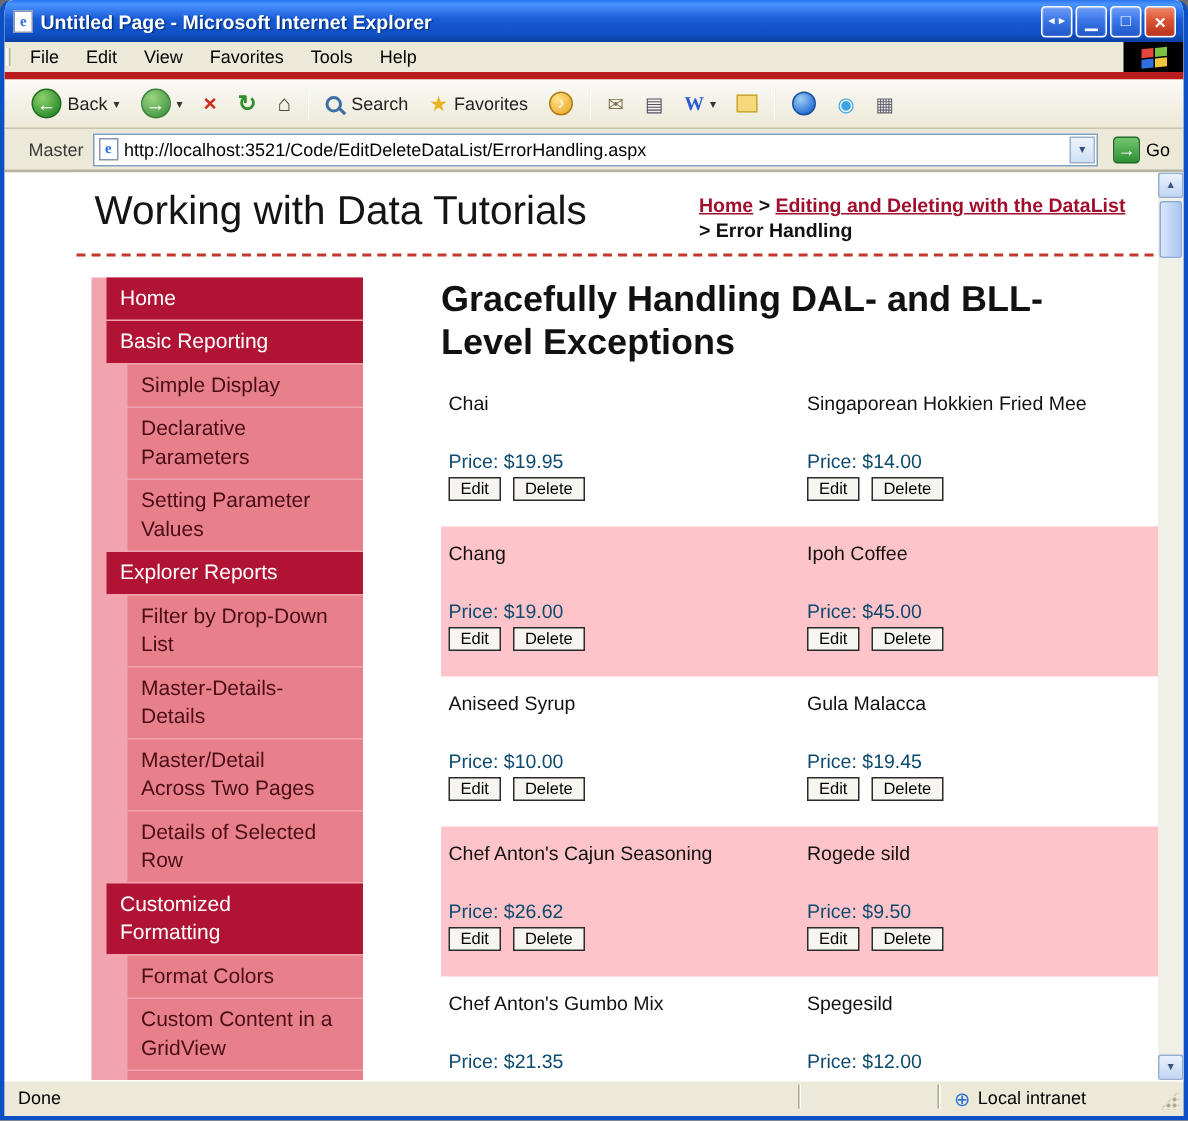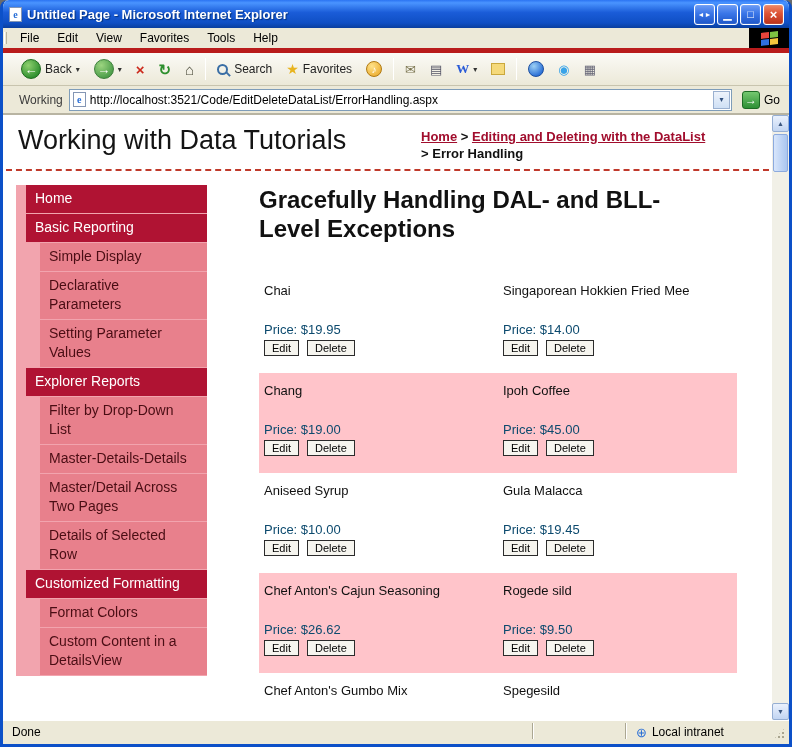--- a/index.html
+++ b/index.html
@@ -71,41 +71,41 @@
   .address-field { flex:1; height:22px; background:#fff; border:1px solid #7f9db9; display:flex; align-items:center;
                    padding:0 1px 0 3px; gap:4px; }
   .address-input { flex:1; border:none; outline:none; font-family:"Liberation Sans",sans-serif; font-size:12px; color:#000; }
   .address-dd { width:17px; height:18px; background:linear-gradient(#eef3fb,#cfe0f5); border:1px solid #9ab0d0;
                 font-size:8px; color:#31507e; display:flex; align-items:center; justify-content:center; cursor:pointer; }
   .go-button { display:flex; align-items:center; gap:4px; font-size:12px; padding:1px 4px; cursor:pointer; }
   .go-icon { width:18px; height:18px; border-radius:3px; border:1px solid #1d6b24; color:#fff; font-weight:bold;
              background:linear-gradient(#74c76f,#2e8f35); display:flex; align-items:center; justify-content:center; font-size:12px; }
 
   
-  .viewport { flex:1; display:flex; background:#fff; overflow:hidden; }
+  .viewport { flex:1; display:flex; background:#fff; overflow:hidden;padding-left:45px; }
   .page { width:769px; overflow:hidden; position:relative; background:#fff; }
 
   .page-header { position:relative; height:56px; border-bottom:2px dashed #c0392b; margin:0 3px; }
   .site-title { position:absolute; left:12px; top:10px; font-size:27px; color:#141414; white-space:nowrap; }
   .breadcrumb { position:absolute; left:415px; top:13px; width:345px; font-size:13px; font-weight:bold;
                 line-height:17px; color:#111; }
   .breadcrumb a { color:#a10d2d; text-decoration:underline; cursor:pointer; }
   .bc-line2 { display:block; }
 
   .page-body { display:flex; align-items:flex-start; padding:14px 0 0 13px; }
 
   
   .sidebar { width:191px; background:#f2a4ae; align-self:flex-start; }
   .side-item { font-size:14px; line-height:19px; padding:4px 20px 5px 9px; margin-bottom:1px; cursor:pointer; }
   .side-item.l1 { margin-left:10px; background:#b01333; color:#fff; }
   .side-item.l2 { margin-left:24px; background:#e8808c; color:#4a0d14; }
 
   
   .main { margin-left:52px; width:478px; }
-  .main-heading { font-size:24px; font-weight:bold; color:#111; line-height:29px; margin:0 0 30px; width:462px; }
+  .main-heading { font-size:24px; font-weight:bold; color:#111; line-height:29px; margin:0 0 8px; width:462px; }
   .grid-row { display:flex; height:100px; }
   .grid-row.alt { background:#ffc4ca; }
   .cell { width:239px; padding:10px 6px 0 5px; }
   .pname { font-weight:normal; font-size:13px; color:#111; margin-bottom:24px; }
   .pprice { font-size:13px; color:#0c4a6e; margin-bottom:3px; }
   .pbtns { display:flex; gap:8px; }
   .pbtns button { font-family:"Liberation Sans",sans-serif; font-size:11px; color:#000; padding:1px 7px;
                   background:#f6f5ef; border:1px solid #2b2b2b; cursor:pointer; }
 
   
@@ -217,21 +217,21 @@
     <span class="tool-btn">
       <span class="gl msn-gl">◉</span>
     </span>
     <span class="tool-btn">
       <span class="gl grid-gl">▦</span>
     </span>
   </div>
 
   <div class="addressbar">
     <span class="grip-v"></span>
-    <span class="address-label">Working</span>
+    <span class="address-label">Master</span>
     <span class="address-field">
       <span class="doc-icon">e</span>
       <input class="address-input" type="text" value="http://localhost:3521/Code/EditDeleteDataList/ErrorHandling.aspx" style="">
       <span class="address-dd">▾</span>
     </span>
     <span class="go-button">
       <span class="go-icon">→</span>
       <span>Go</span>
     </span>
   </div>
@@ -260,20 +260,21 @@
           <div class="side-item l2">Simple Display</div>
           <div class="side-item l2">Declarative Parameters</div>
           <div class="side-item l2">Setting Parameter Values</div>
           <div class="side-item l1">Explorer Reports</div>
           <div class="side-item l2">Filter by Drop-Down List</div>
           <div class="side-item l2">Master-Details-Details</div>
           <div class="side-item l2">Master/Detail Across Two Pages</div>
           <div class="side-item l2">Details of Selected Row</div>
           <div class="side-item l1">Customized Formatting</div>
           <div class="side-item l2">Format Colors</div>
+          <div class="side-item l2">Custom Content in a GridView</div>
           <div class="side-item l2">Custom Content in a DetailsView</div>
         </div>
 
         <div class="main">
           <div class="main-heading">Gracefully Handling DAL- and BLL-Level Exceptions</div>
 
           <div class="grid-row">
             <div class="cell">
               <div class="pname">Chai</div>
               <div class="pprice"><span>Price:</span> <span>$19.95</span></div>

